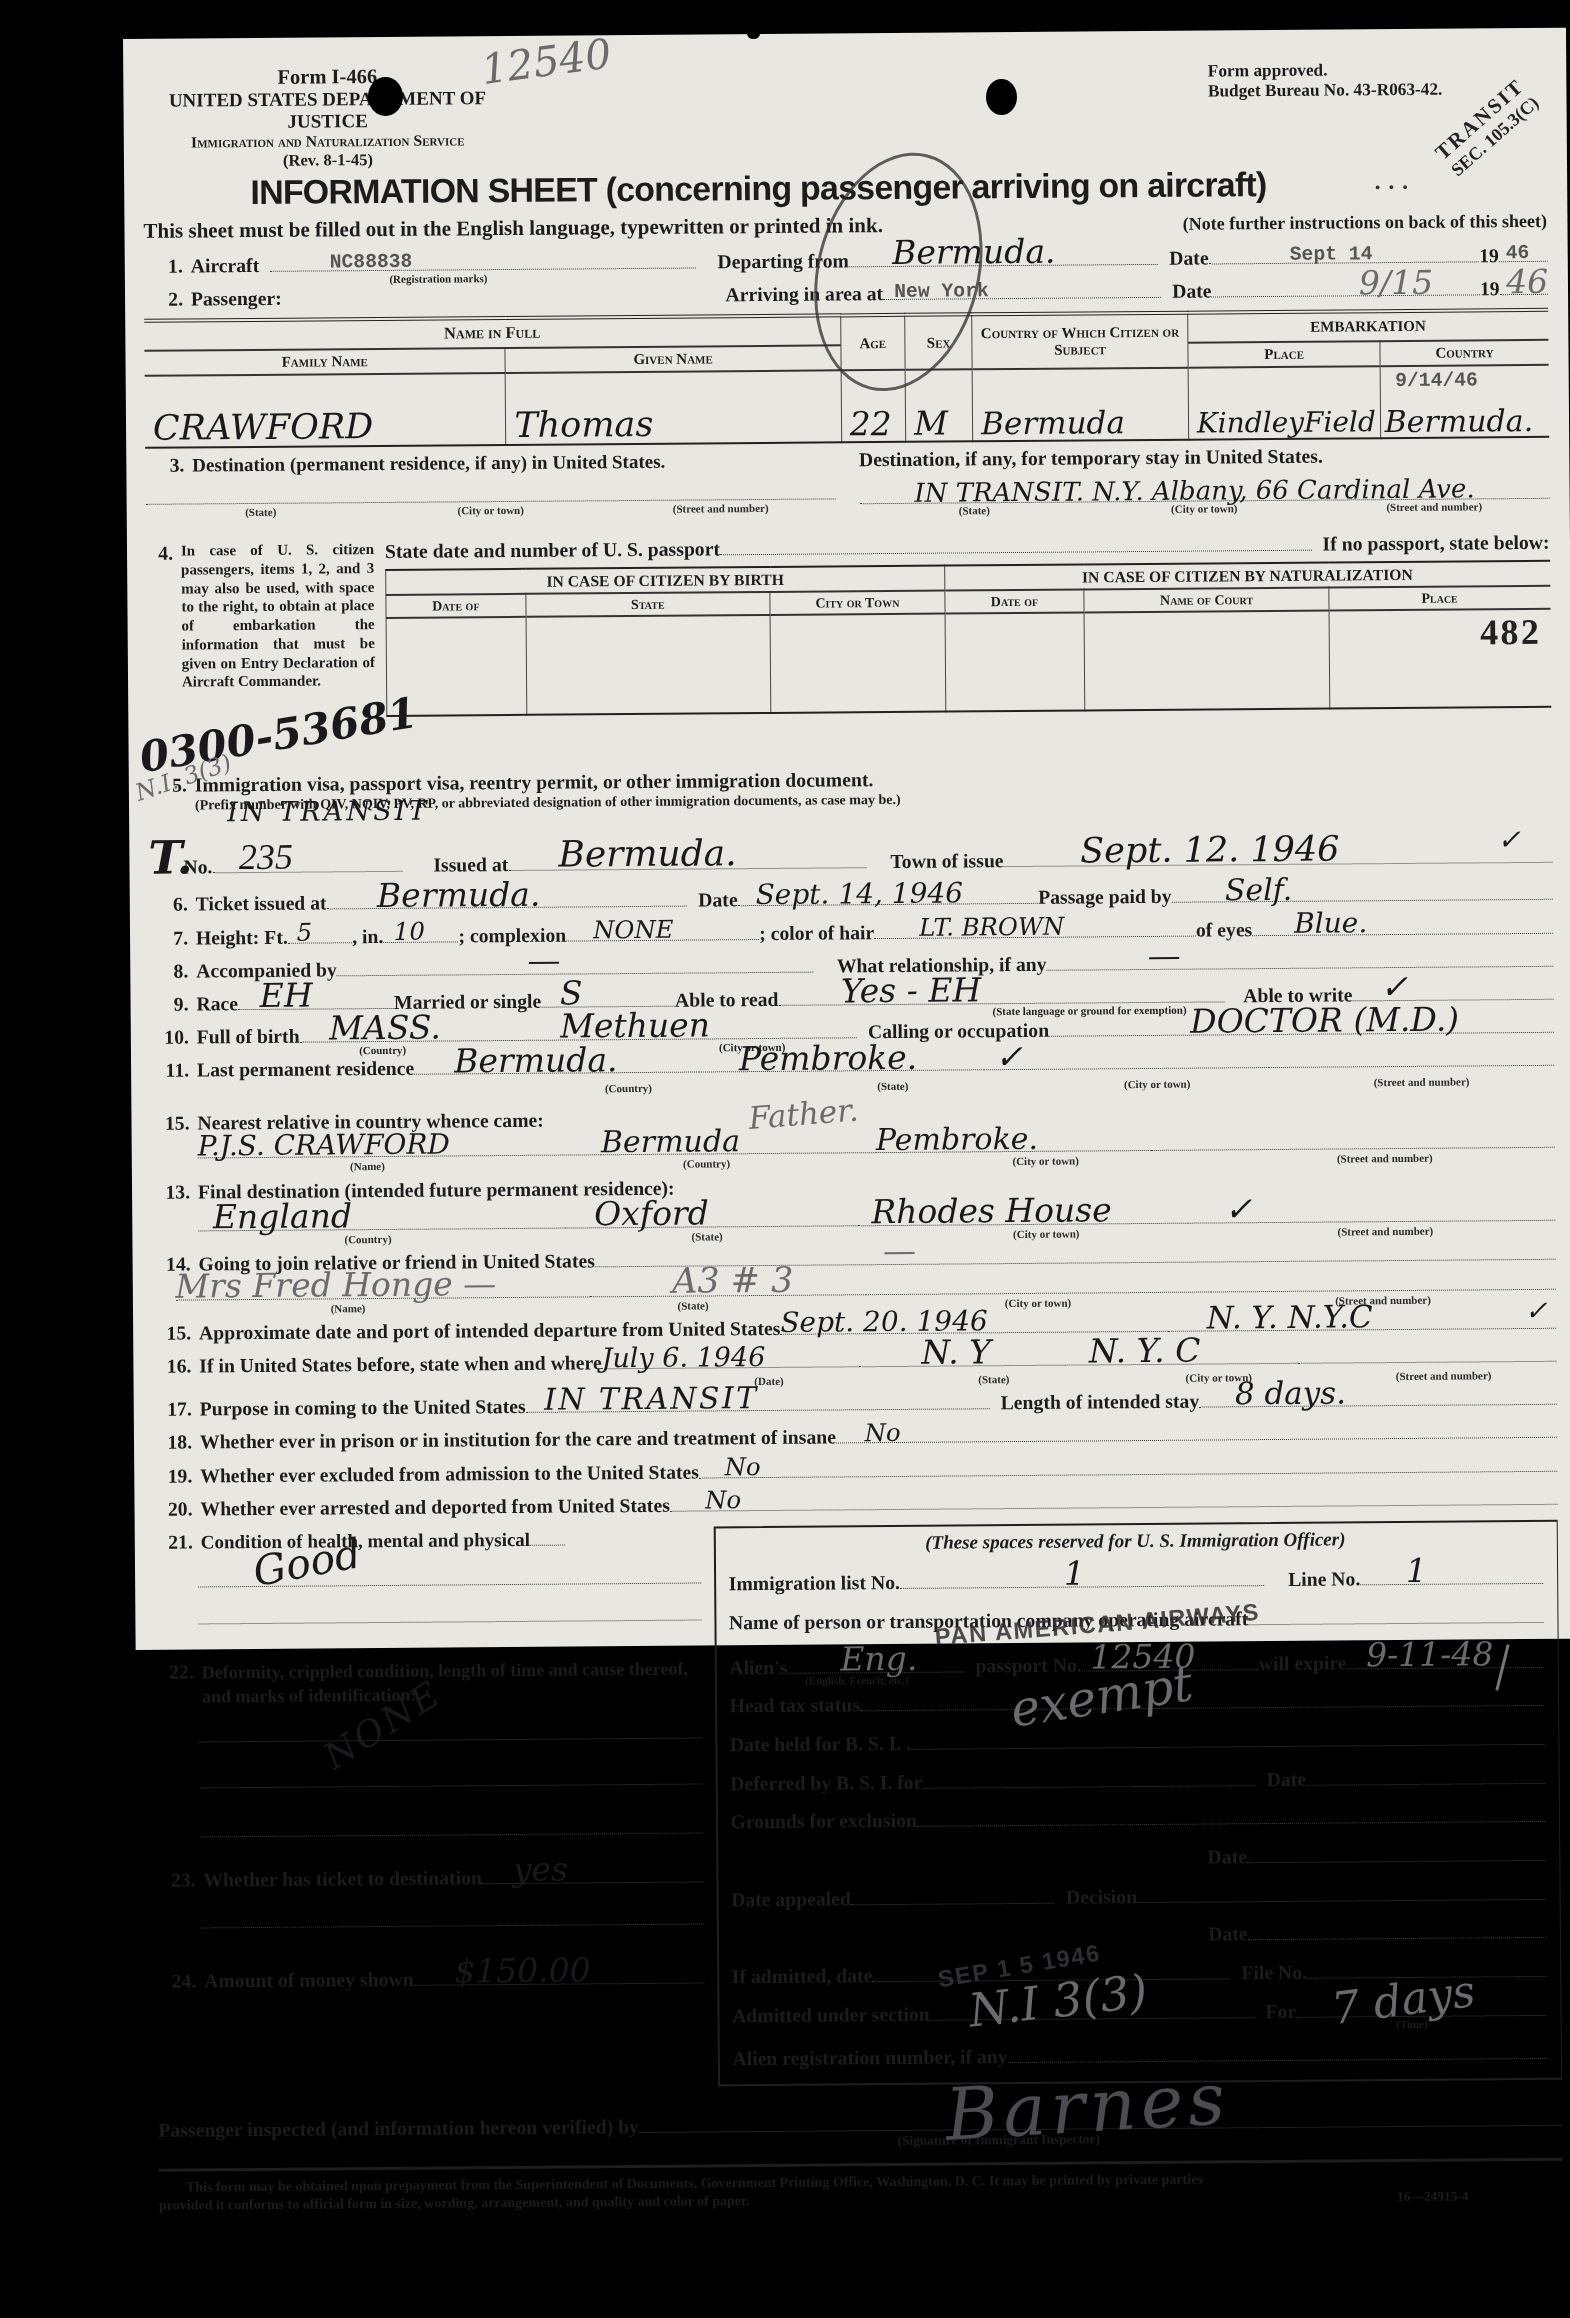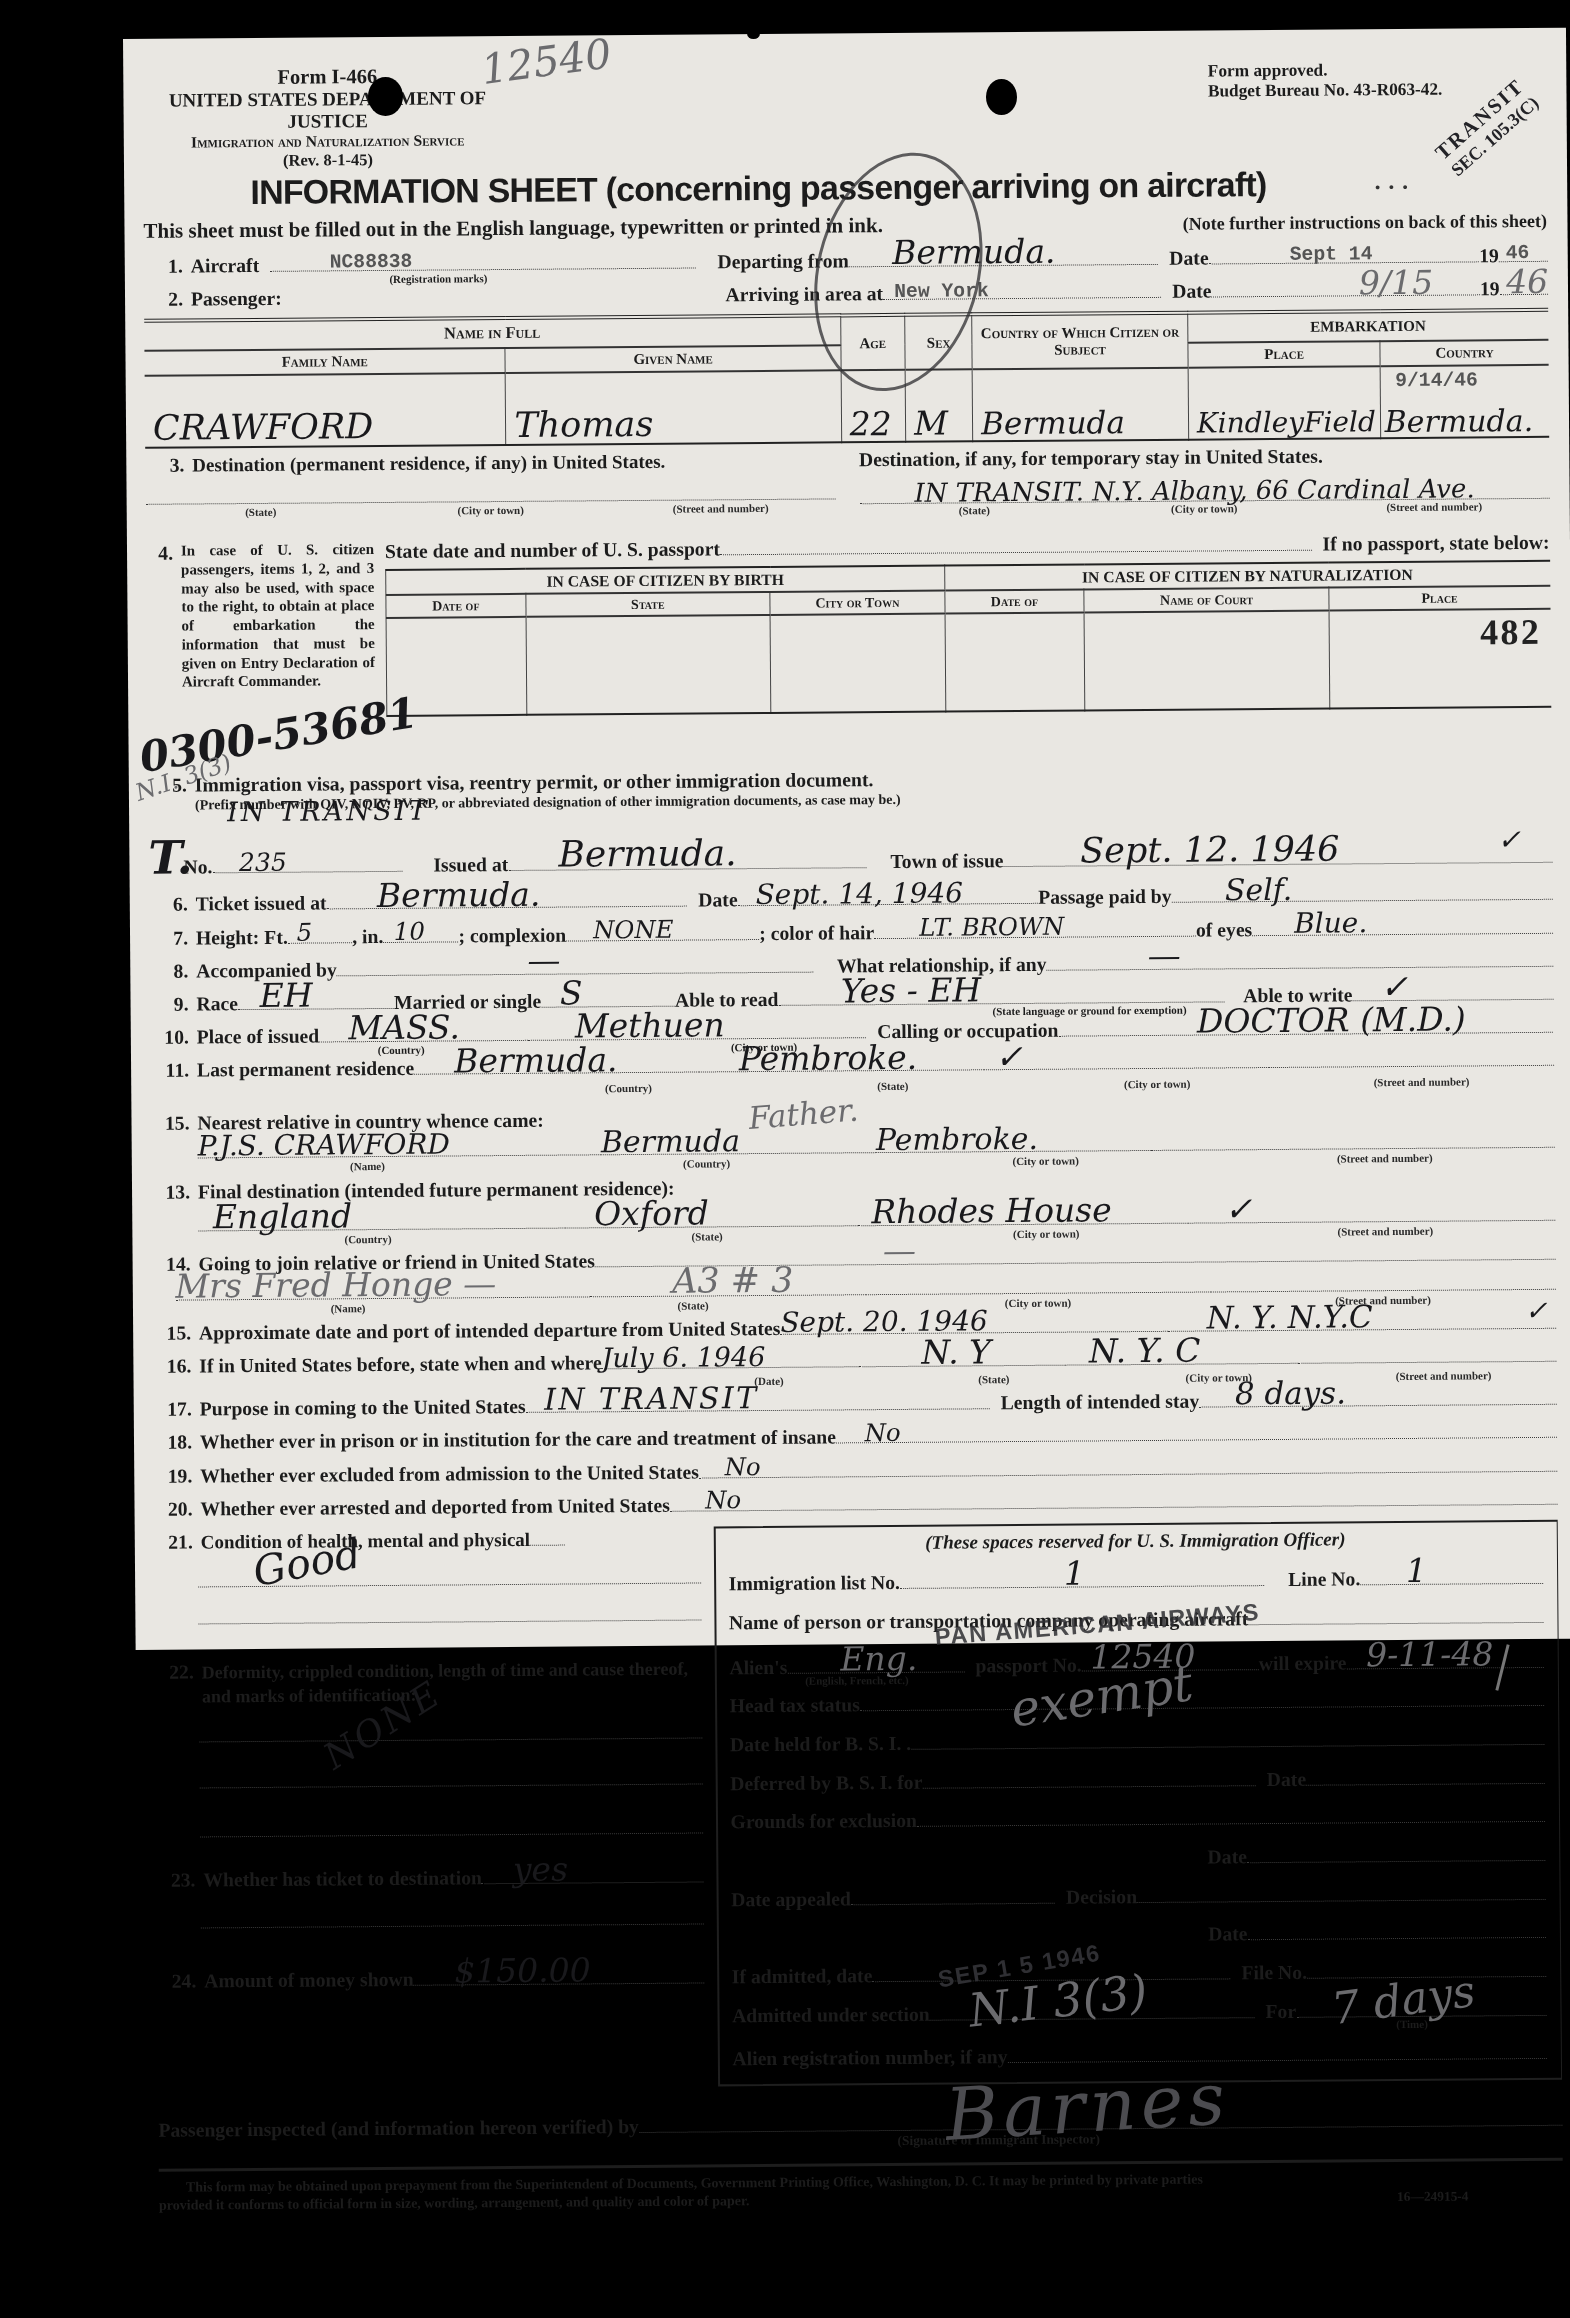--- a/index.html
+++ b/index.html
@@ -255,21 +255,21 @@
       <span class="item-num">5.</span>
       <span class="lbl">Immigration visa, passport visa, reentry permit, or other immigration document.</span>
     </div>
     <div class="b" style="font-size:14px;margin-left:47px;">(Prefix number with QIV, NQIV, PV, RP, or abbreviated designation of other immigration documents, as case may be.)</div>
     <div class="abs hw pencil" style="left:-14px;top:-6.3px;font-size:23.6px;transform:rotate(-18deg);">N.I. 3(3)</div>
     <div class="abs hw" style="left:79px;top:25px;font-size:27px;letter-spacing:3.1px;">IN TRANSIT</div>
     <div class="row" style="margin-top:20.5px;">
       <span class="hw" style="font-size:46px;font-weight:bold;width:35px;flex:none;">T.</span>
       <span class="lbl">No.</span>
       <span class="fill" style="flex:.9;">
-            <i class="v hw" style="font-size:25px;">235</i>
+            <i class="v hw" style="font-size:36px;font-family:Liberation Serif, serif;">235</i>
           </span>
       <span class="gap" style="width:31px;"></span>
       <span class="lbl">Issued at</span>
       <span class="fill" style="flex:1.7;">
             <i class="v hw" style="font-size:36px;">Bermuda.</i>
           </span>
       <span class="gap" style="width:23.6px;"></span>
       <span class="lbl">Town of issue</span>
       <span class="fill" style="flex:2.6;">
         <i class="v hw" style="font-size:35px;">Sept. 12. 1946</i>
@@ -349,21 +349,21 @@
     </span>
     <span class="gap" style="width:19px;"></span>
     <span class="lbl">Able to write</span>
     <span class="fill" style="flex:.9;">
           <i class="v hw big">✓</i>
         </span>
   </div>
 
   <div class="row">
     <span class="item-num">10.</span>
-    <span class="lbl">Place of issued</span>
+    <span class="lbl">Full of birth</span>
     <span class="fill" style="flex:.8;">
       <i class="v hw big">MASS.</i>
       <i class="under" style="font-style:normal;">(Country)</i>
     </span>
     <span class="fill" style="flex:1.3;">
       <i class="v hw big">Methuen</i>
       <i class="under" style="font-style:normal;left:60%;">(City or town)</i>
     </span>
     <span class="gap"></span>
     <span class="lbl">Calling or occupation</span>

